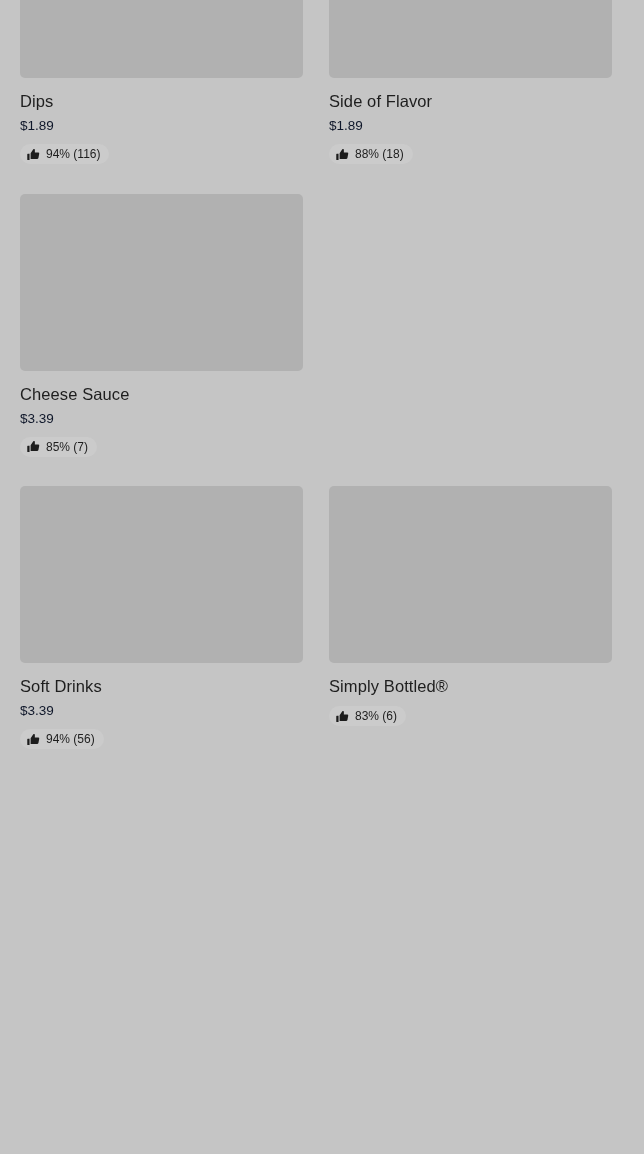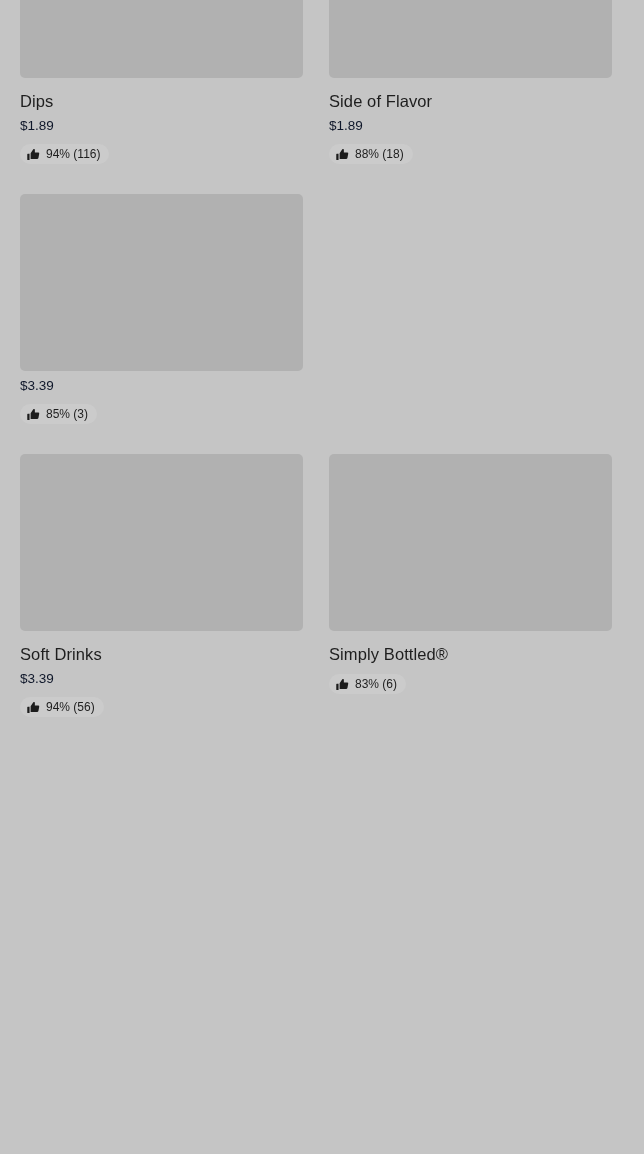--- a/index.html
+++ b/index.html
@@ -57,21 +57,21 @@
 
   .card-price {
     font-size: 13.5px;
     line-height: 17px;
     color: #0f172a;
     margin-top: 6px;
   }
 
   .rating {
     display: inline-flex;
-    align-items: flex-end;
+    align-items: center;
     gap: 6px;
     background: #cbcbcb;
     border-radius: 11px;
     padding: 3px 9px 3px 7px;
     margin-top: 10px;
   }
 
   .rating-icon {
     display: inline-block;
     width: 13px;
@@ -138,28 +138,29 @@
         <span class="rating-text">88% (18)</span>
       </div>
     </div>
 
   </div>
 
   <div class="grid row">
 
     <div class="card">
       <div class="card-media media-full"></div>
+      <div class="card-title">Cheese Sauce</div>
       <div class="card-price">$3.39</div>
       <div class="rating">
         <span class="rating-icon">
           <svg width="13" height="13" viewBox="0 0 24 24" fill="currentColor" aria-hidden="true">
             <path d="M1.5 10.5h3.2V22H1.5a1 1 0 0 1-1-1v-9.5a1 1 0 0 1 1-1zm5.2-.6 4.9-7.4a1.6 1.6 0 0 1 2.9 1V8.4h6.1a2 2 0 0 1 1.96 2.39l-1.5 7.6A2.6 2.6 0 0 1 18.5 20.5H6.7z"></path>
           </svg>
         </span>
-        <span class="rating-text">85% (3)</span>
+        <span class="rating-text">85% (7)</span>
       </div>
     </div>
 
     <div class="card spacer-empty"></div>
 
   </div>
 
 
   <div class="grid row">
 

